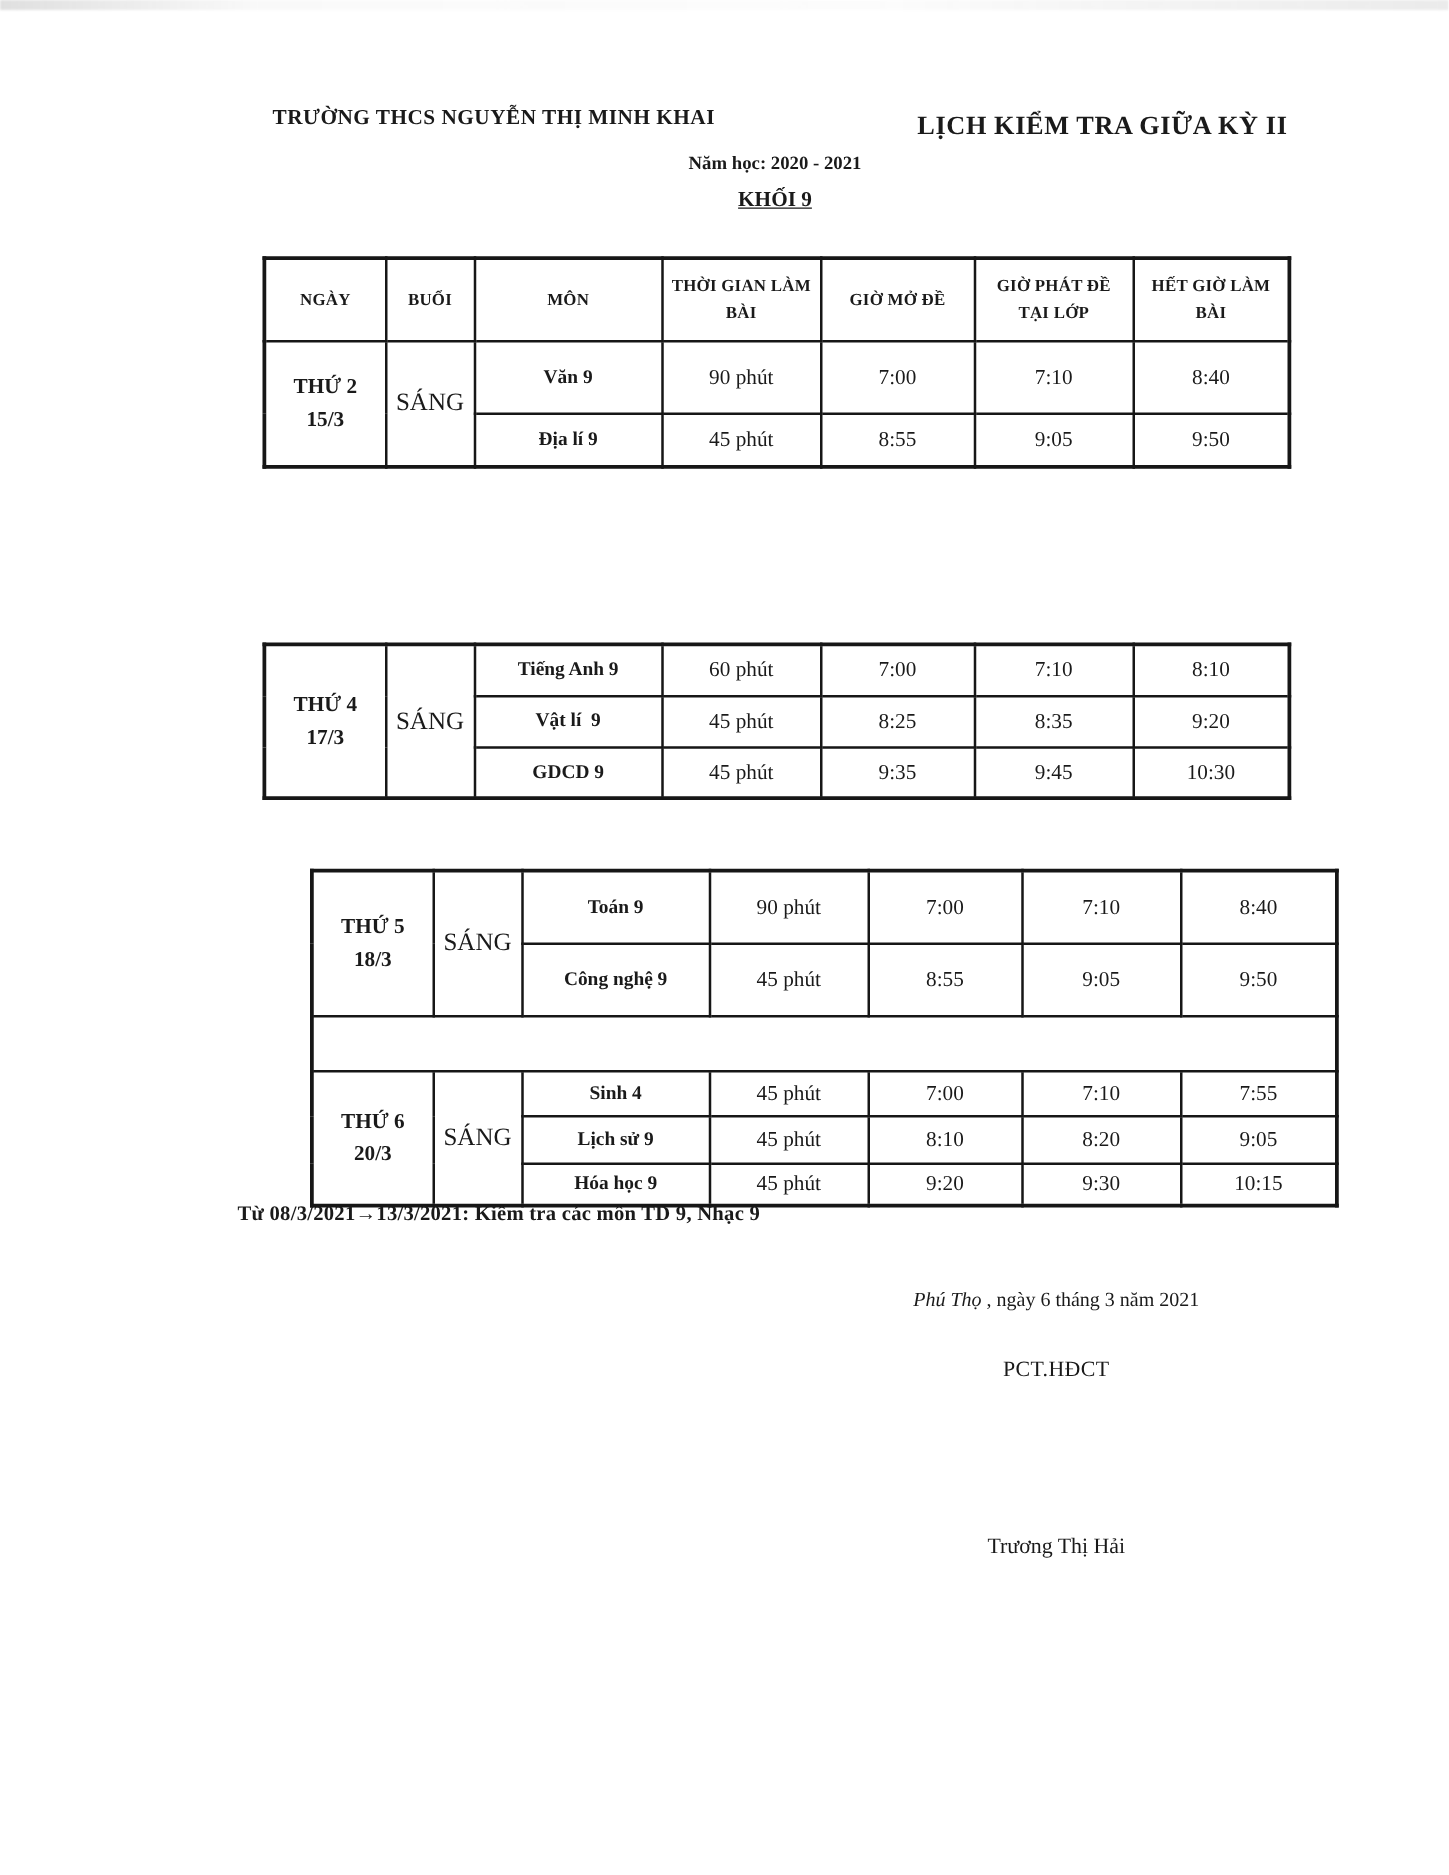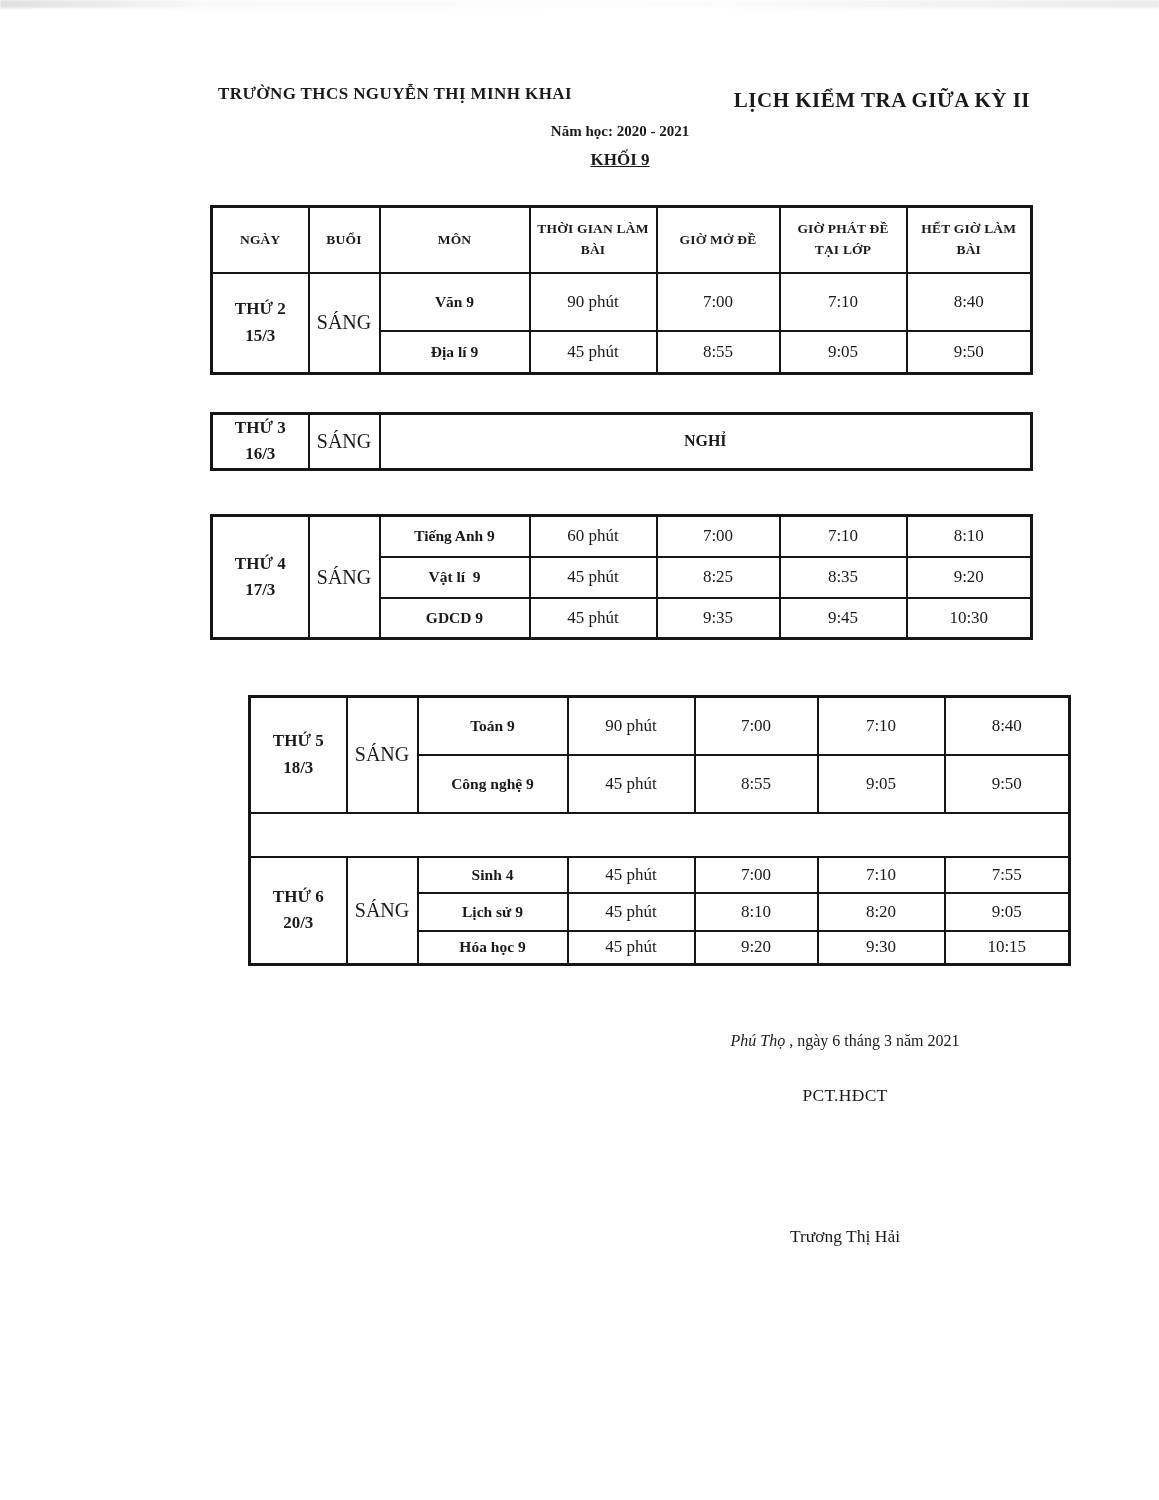--- a/index.html
+++ b/index.html
@@ -113,37 +113,20 @@
     <tr class="r46">
       <td class="c-subject">Địa lí 9</td>
       <td class="c-time">45 phút</td>
       <td class="c-time">8:55</td>
       <td class="c-time">9:05</td>
       <td class="c-time">9:50</td>
     </tr>
   </tbody>
     </table>
 
-  <table class="sched t2">
-    <colgroup>
-        <col style="width:97px">
-        <col style="width:71px">
-        <col style="width:652px">
-      </colgroup>
-    <tbody>
-        <tr class="r57">
-      <td class="c-day">
-        <span>THỨ 3</span>
-        <span>16/3</span>
-      </td>
-      <td class="c-session">SÁNG</td>
-      <td class="c-nghi">NGHỈ</td>
-    </tr>
-  </tbody>
-    </table>
 
   <table class="sched t3">
     <colgroup>
         <col style="width:97px">
         <col style="width:71px">
         <col style="width:150px">
         <col style="width:127px">
         <col style="width:123px">
         <col style="width:127px">
         <col style="width:125px">
@@ -233,20 +216,21 @@
     <tr class="r38">
       <td class="c-subject">Hóa học 9</td>
       <td class="c-time">45 phút</td>
       <td class="c-time">9:20</td>
       <td class="c-time">9:30</td>
       <td class="c-time">10:15</td>
     </tr>
   </tbody>
     </table>
 
+  <div class="foot-note">Từ 08/3/2021→13/3/2021: Kiểm tra các môn TD 9, Nhạc 9</div>
 
   <div class="sig-block">
     <div class="sig-date">
       <span class="place">Phú Thọ</span><span> , ngày 6 tháng 3 năm 2021</span>
     </div>
     <div class="sig-title">PCT.HĐCT</div>
     <div class="sig-name">Trương Thị Hải</div>
   </div>
 </div>
 

